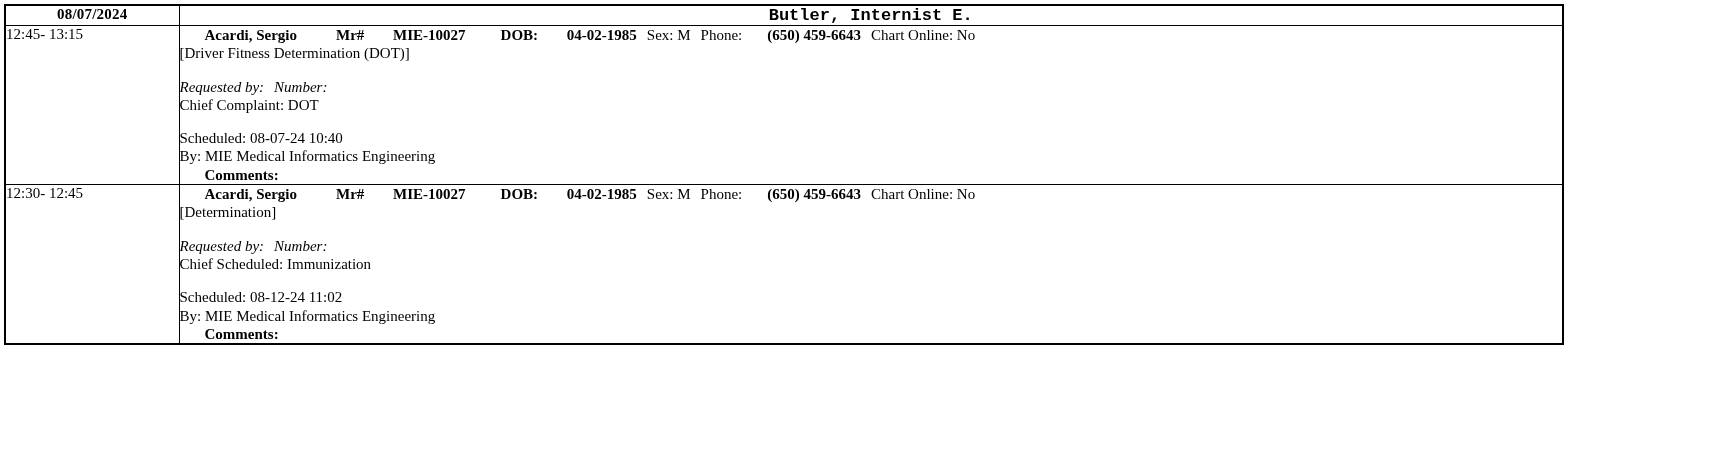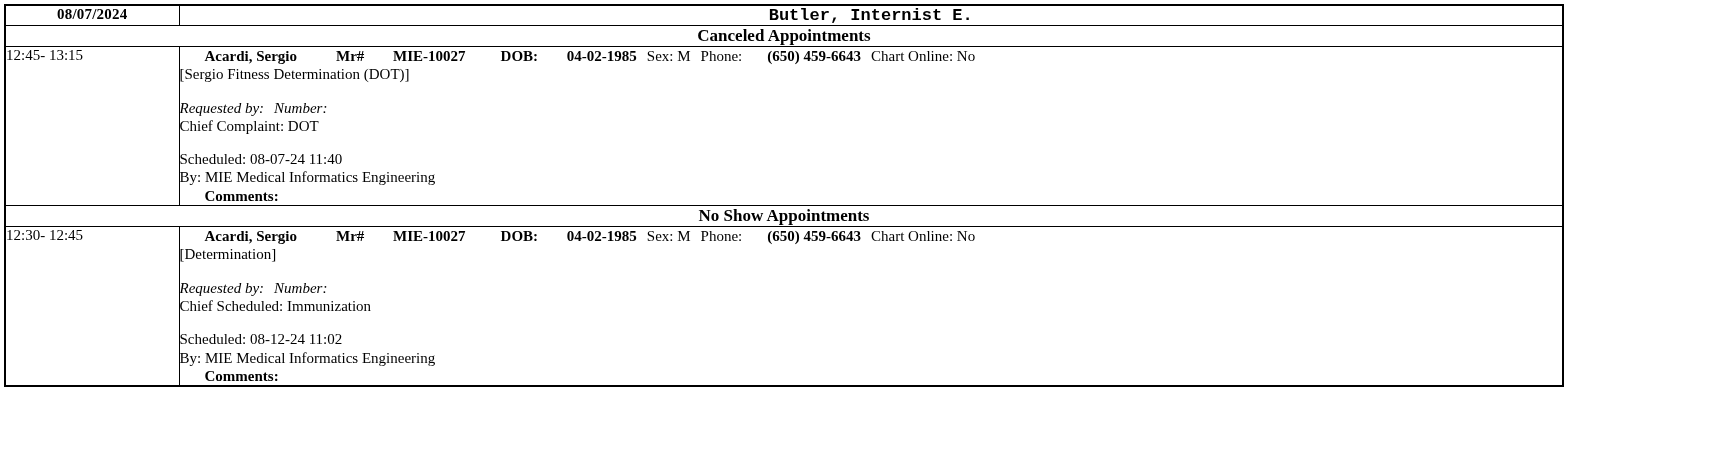--- a/index.html
+++ b/index.html
@@ -87,48 +87,42 @@
     <colgroup>
       <col class="col-time">
       <col>
     </colgroup>
     <tbody>
       <tr class="header-row">
         <td class="hdr-date">08/07/2024</td>
         <td class="hdr-provider">Butler, Internist E.</td>
       </tr>
 
-      <tr class="section-row">
-        <td colspan="2">Canceled Appointments</td>
-      </tr>
 
       <tr>
         <td class="time-cell">12:45- 13:15</td>
         <td class="appt-cell">
           <div class="appt-line1">
             <span class="b">Acardi, Sergio</span><span class="sp-1"></span><span class="b">Mr#</span>
             <span class="b">MIE-10027</span><span class="sp-2"></span><span class="b">DOB:</span>
             <span class="b">04-02-1985</span><span class="sp-2"></span><span>Sex:</span>
             <span>M</span><span class="sp-2"></span><span>Phone:</span><span class="b">(650) 459-6643</span><span class="sp-2"></span><span>Chart Online:</span>
             <span>No</span>
           </div>
-          <div>[Sergio Fitness Determination (DOT)]</div>
+          <div>[Driver Fitness Determination (DOT)]</div>
           <div class="gap"></div>
           <div class="nowrap"><span>Requested by:</span><span class="sp-2"></span><span>Number:</span></div>
           <div>Chief Complaint: DOT</div>
           <div class="gap"></div>
-          <div>Scheduled: 08-07-24 11:40</div>
+          <div>Scheduled: 08-07-24 10:40</div>
           <div>By: MIE Medical Informatics Engineering</div>
           <div class="b">Comments:</div>
         </td>
       </tr>
 
-      <tr class="section-row">
-        <td colspan="2">No Show Appointments</td>
-      </tr>
 
       <tr>
         <td class="time-cell">12:30- 12:45</td>
         <td class="appt-cell">
           <div class="appt-line1">
             <span class="b">Acardi, Sergio</span><span class="sp-1"></span><span class="b">Mr#</span>
             <span class="b">MIE-10027</span><span class="sp-2"></span><span class="b">DOB:</span>
             <span class="b">04-02-1985</span><span class="sp-2"></span><span>Sex:</span>
             <span>M</span><span class="sp-2"></span><span>Phone:</span><span class="b">(650) 459-6643</span><span class="sp-2"></span><span>Chart Online:</span>
             <span>No</span>

